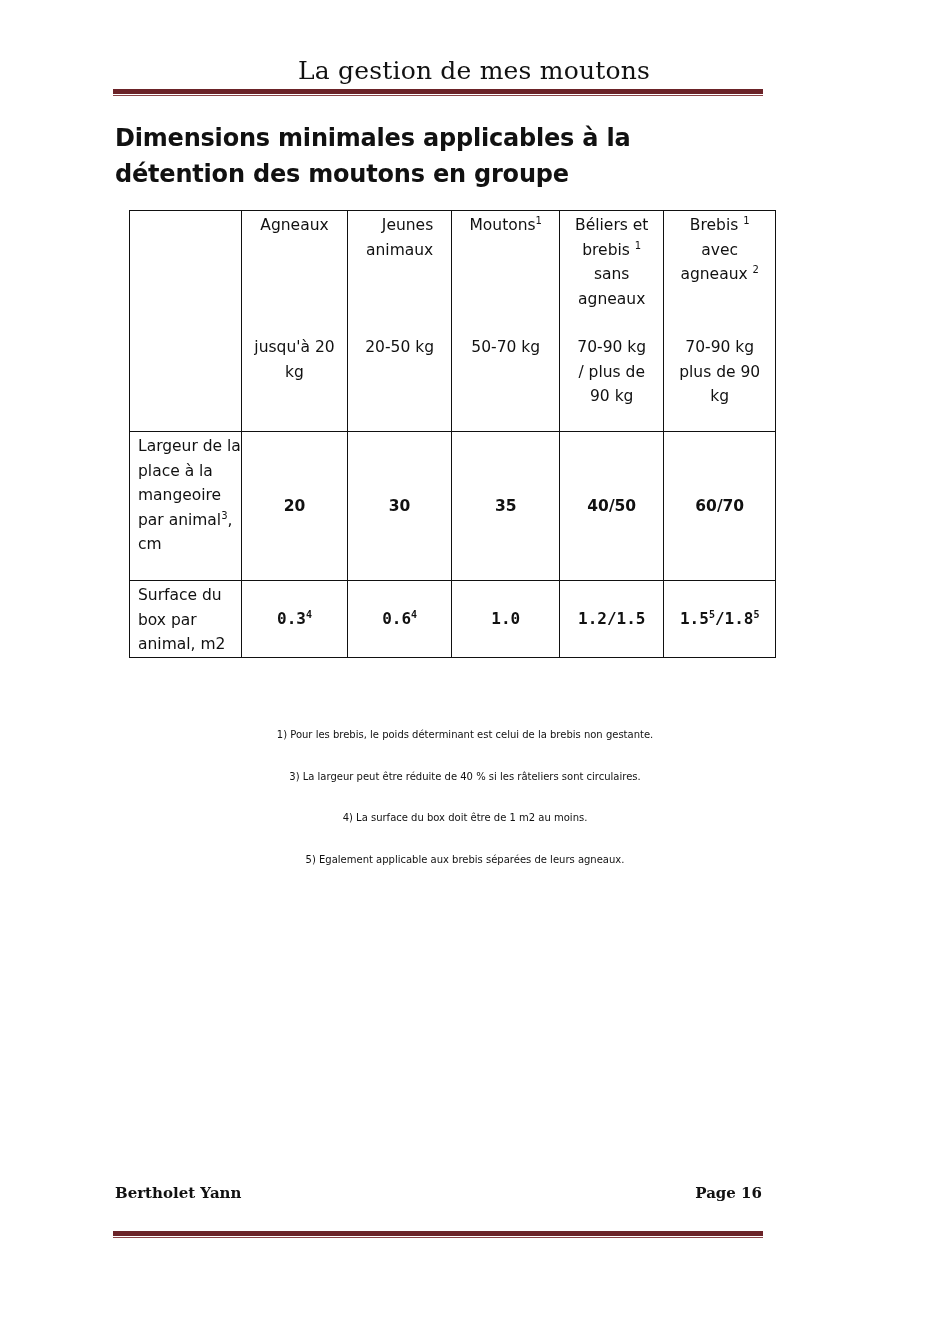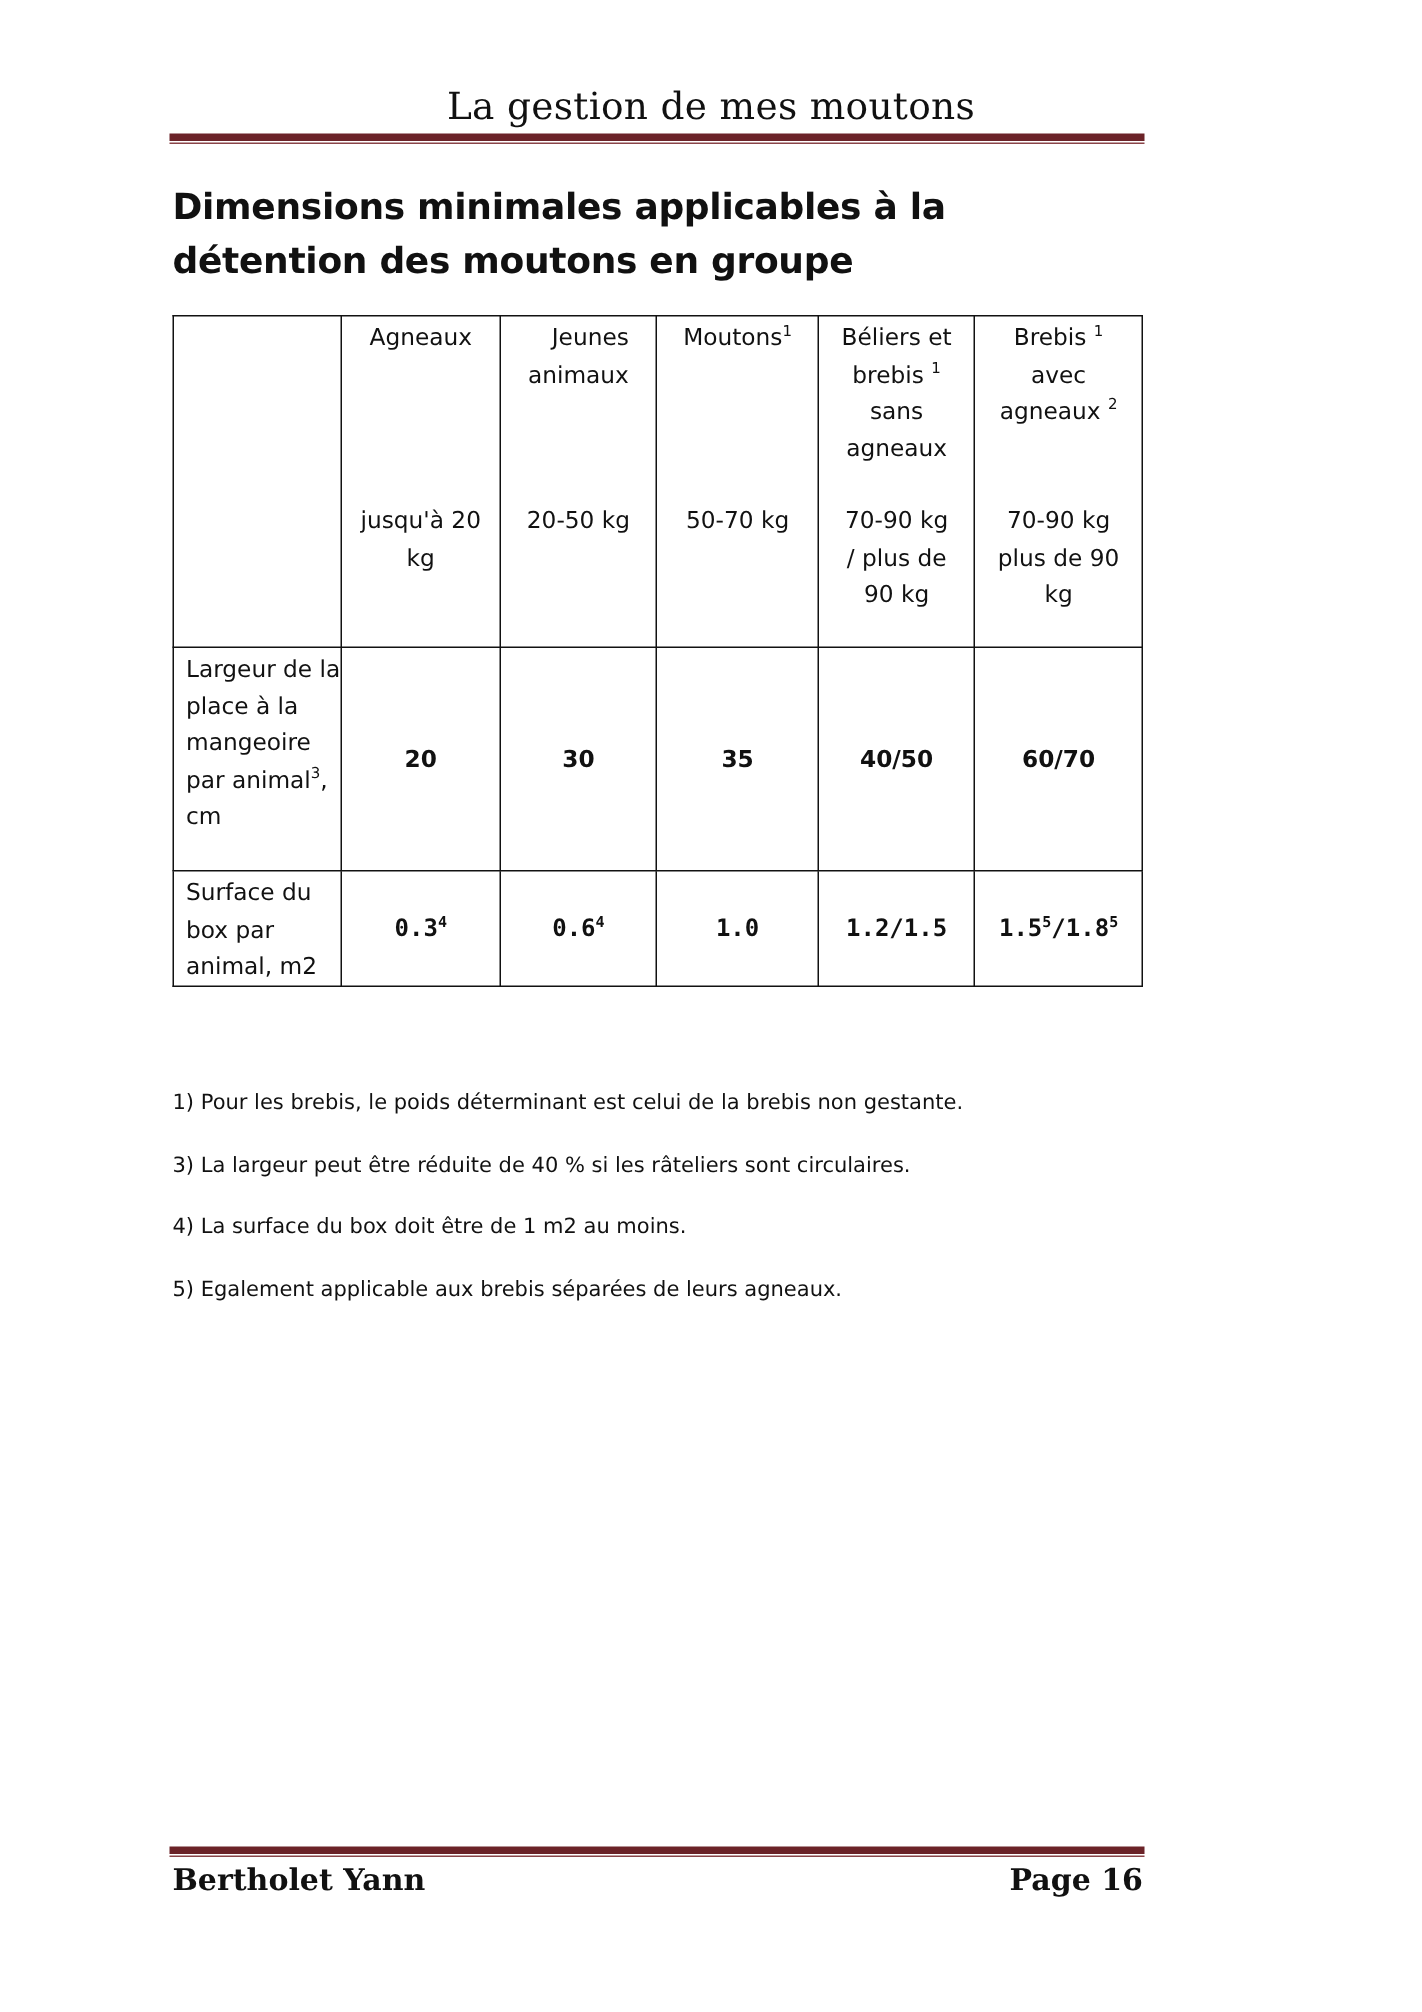--- a/index.html
+++ b/index.html
@@ -11,43 +11,43 @@
   }
   .rule { position: absolute; left: 113px; width: 650px; }
   .rule-thick { height: 5px; background: #6b2328; }
   .rule-thin { height: 1px; background: #8a4448; }
   .section-title {
     position: absolute; left: 115px; top: 120px; width: 640px;
     font-family: "DejaVu Sans", sans-serif; font-weight: bold; font-size: 24px;
     line-height: 36px; color: #111; letter-spacing: -0.2px;
   }
   table.dims {
-    position: absolute; left: 115px; top: 210px;
+    position: absolute; left: 129px; top: 210px;
     border-collapse: collapse; table-layout: fixed;
     font-family: "DejaVu Sans", sans-serif; font-size: 15.5px; color: #111;
   }
   table.dims td {
     border: 1.5px solid #111; padding: 0; vertical-align: top; text-align: center;
     line-height: 24.5px;
   }
   .hdr-cell { position: relative; height: 220px; }
   .hdr-name { display: block; padding-top: 2px; }
   .hdr-weight { position: absolute; left: 0; right: 0; top: 124px; }
   .row-label { text-align: left !important; padding-left: 8px !important; padding-top: 2px !important; }
   .val { vertical-align: middle !important; font-weight: bold; }
   .val-mono { font-family: "DejaVu Sans Mono", monospace; font-weight: bold; font-size: 16px; }
   sup { font-size: 10px; line-height: 0; vertical-align: super; }
   .notes {
     position: absolute; left: 115px; top: 724px; width: 700px;
-    font-family: "DejaVu Sans", sans-serif; font-size: 14px; color: #111;
+    font-family: "DejaVu Sans", sans-serif; font-size: 10px; color: #111; text-align: center;
   }
   .note { height: 41.5px; line-height: 22px; }
   .footer-text {
-    position: absolute; top: 1241px; font-family: "DejaVu Serif", serif;
-    font-weight: bold; font-size: 20px; color: #111;
+    position: absolute; top: 1184px; font-family: "DejaVu Serif", serif;
+    font-weight: bold; font-size: 15px; color: #111;
   }
 </style>
 </head>
 <body>
 
 <div class="page-header-title">La gestion de mes moutons</div>
 <div class="rule rule-thick" style="top:89px;"></div>
 <div class="rule rule-thin" style="top:95px;"></div>
 
 <div class="section-title">Dimensions minimales applicables à la détention des moutons en groupe</div>

